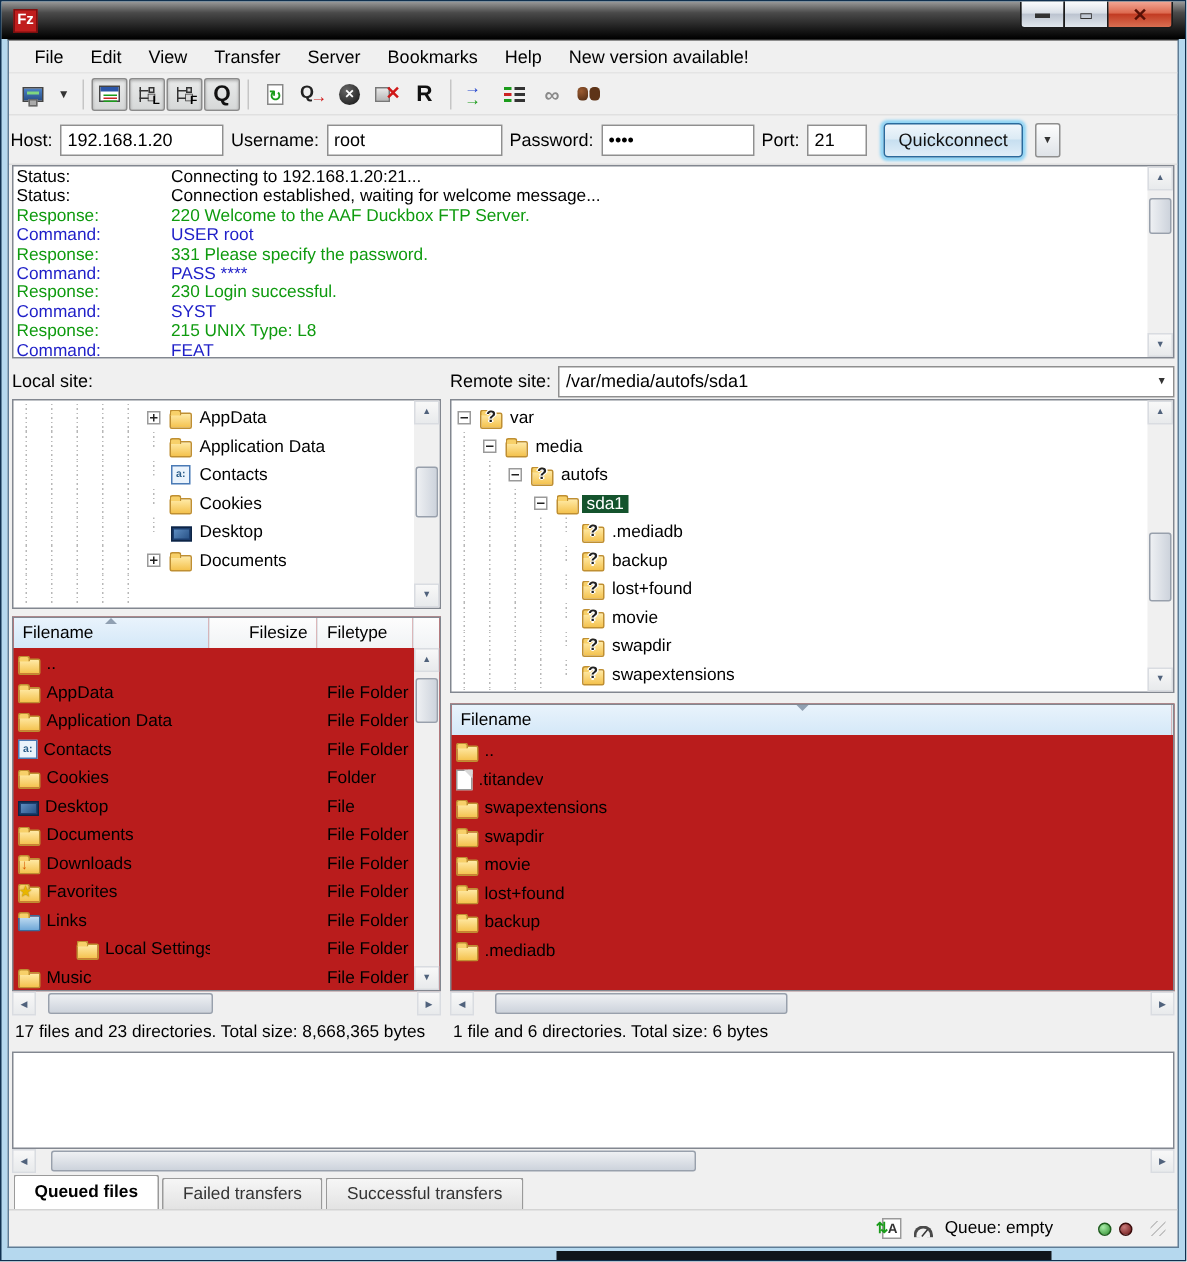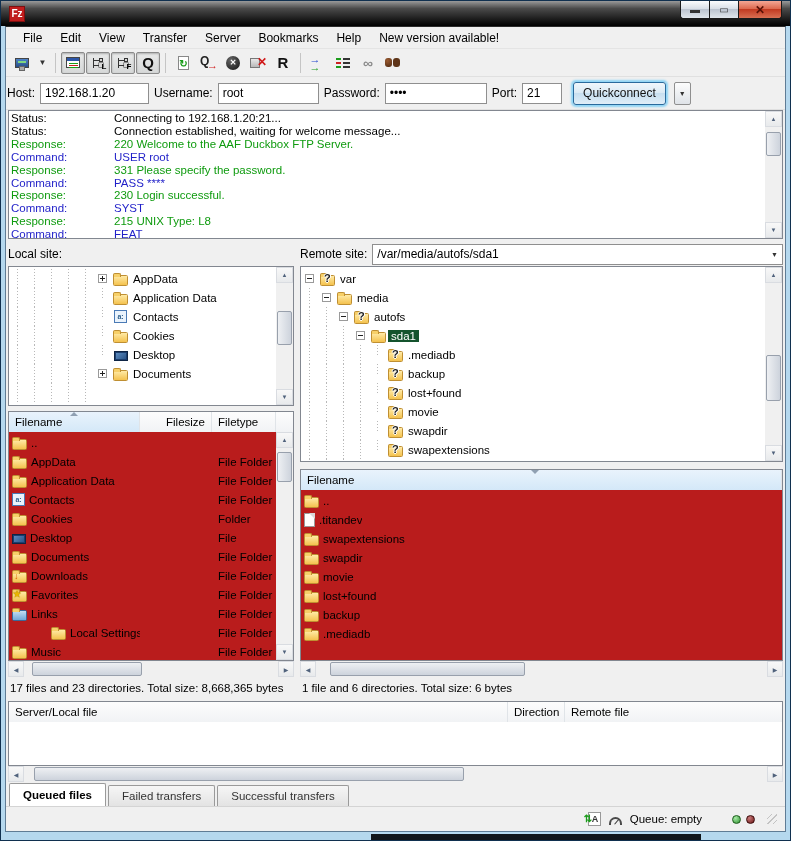--- a/index.html
+++ b/index.html
@@ -307,21 +307,21 @@
         </span>
         <span class="tb">
           <span class="i-bino"></span>
         </span>
       </div>
 
     <div class="quickbar">
       <label>Host:</label>
       <input class="qinput" style="width: 109px;" value="192.168.1.20">
       <label>Username:</label>
-      <input class="qinput" style="width: 101px;" value="root">
+      <input class="qinput" style="width: 117px;" value="root">
       <label>Password:</label>
       <input class="qinput" style="width: 102px;" value="••••">
       <label>Port:</label>
       <input class="qinput" style="width: 40px;" value="21">
       <button class="qc-btn">Quickconnect</button>
       <span class="qc-drop">▼</span>
     </div>
 
     <div class="logpane">
       <div class="logrows" id="logrows">
@@ -811,25 +811,20 @@
           <span class="sbtn">▶</span>
         </div>
         <div class="pstatus">1 file and 6 directories. Total size: 6 bytes</div>
       </div>
     </div>
 
     <div style="height:3px"></div>
 
     <div class="queue">
       <div class="qbox">
-        <div class="lheader">
-          <span class="hcell qh-srv">Server/Local file</span>
-          <span class="hcell qh-dir">Direction</span>
-          <span class="hcell qh-rem">Remote file</span>
-        </div>
         <div style="flex:1"></div>
       </div>
       <div class="hsb">
         <span class="sbtn">◀</span>
         <span class="strack">
             <span class="hthumb" style="left:10px;width:430px"></span>
           </span>
         <span class="sbtn">▶</span>
       </div>
     </div>

